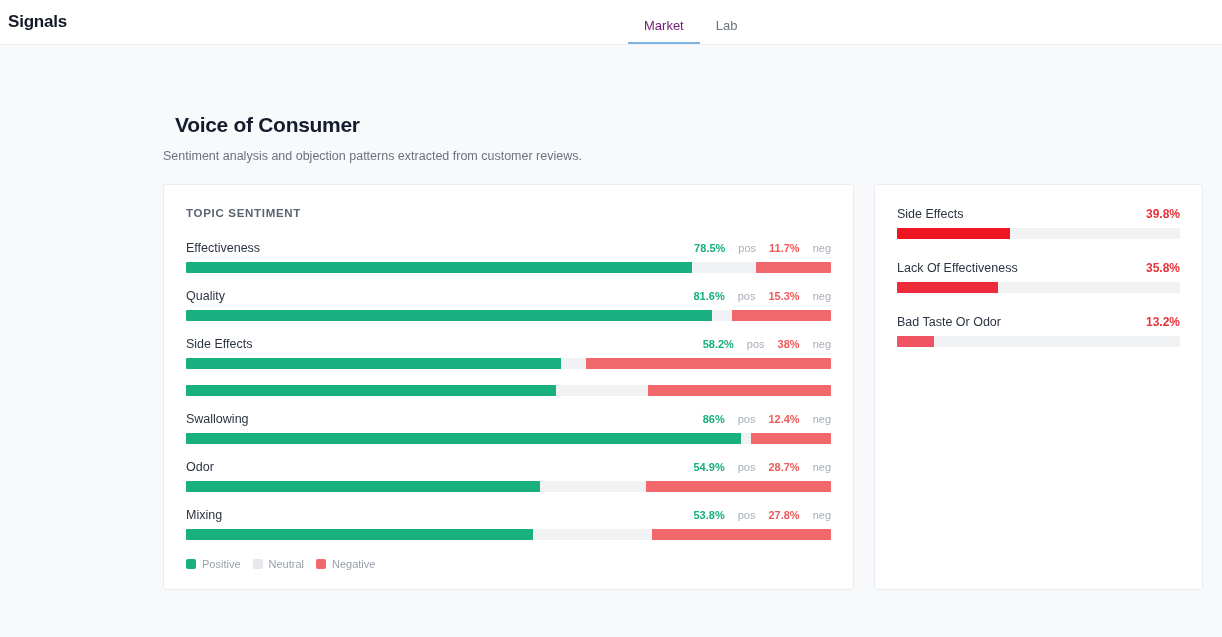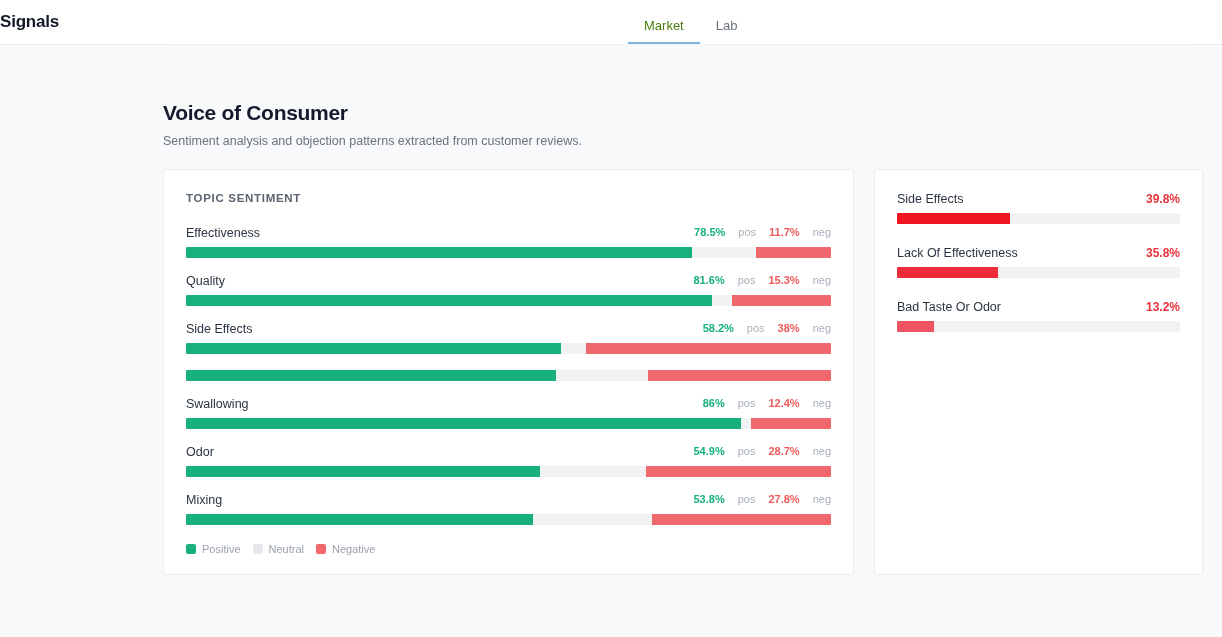--- a/index.html
+++ b/index.html
@@ -22,42 +22,42 @@
     border-bottom: 1px solid #e8ebf0;
     display: flex;
     align-items: center;
     position: relative;
   }
   .brand {
     font-size: 17px;
     font-weight: bold;
     color: #111827;
     letter-spacing: -0.2px;
-    padding-left: 0;
+    padding-left: 8px;
   }
   .tabs {
     position: absolute;
     left: 628px;
     bottom: 0;
     display: flex;
     align-items: flex-end;
     gap: 0px;
     height: 44px;
   }
   .tab {
     font-size: 13px;
     color: #6b7280;
     padding: 0 16px 10px 16px;
     line-height: 1;
     align-self: flex-end;
     cursor: pointer;
     border-bottom: 2px solid transparent;
   }
   .tab.active {
-    color: #4d7c0f;
+    color: #701a75;
     border-bottom: 2px solid #7fb3e0;
   }
 
   
   .subrule {
     position: absolute;
     left: 163px;
     right: 30px;
     top: 44px;
     height: 1px;
@@ -70,21 +70,21 @@
     padding: 0;
   }
   .section-head {
     padding: 56px 0 0 163px;
   }
   .section-title {
     font-size: 21px;
     font-weight: bold;
     color: #141b2d;
     letter-spacing: -0.3px;
-    margin: 0;
+    margin: 12px;
   }
   .section-sub {
     font-size: 12.5px;
     color: #6b7280;
     margin: 9px 0 0 0;
   }
 
   .cards {
     display: flex;
     gap: 20px;
@@ -105,21 +105,21 @@
     font-weight: bold;
     letter-spacing: 0.7px;
     color: #5c6472;
     margin: 0 0 22px 0;
   }
 
   
   .srow { margin-bottom: 16px; }
   .srow-head {
     display: flex;
-    align-items: flex-start;
+    align-items: center;
     justify-content: space-between;
     margin-bottom: 7px;
   }
   .srow-label {
     font-size: 12.5px;
     color: #2b3442;
   }
   .srow-stats {
     font-size: 11px;
     white-space: nowrap;

